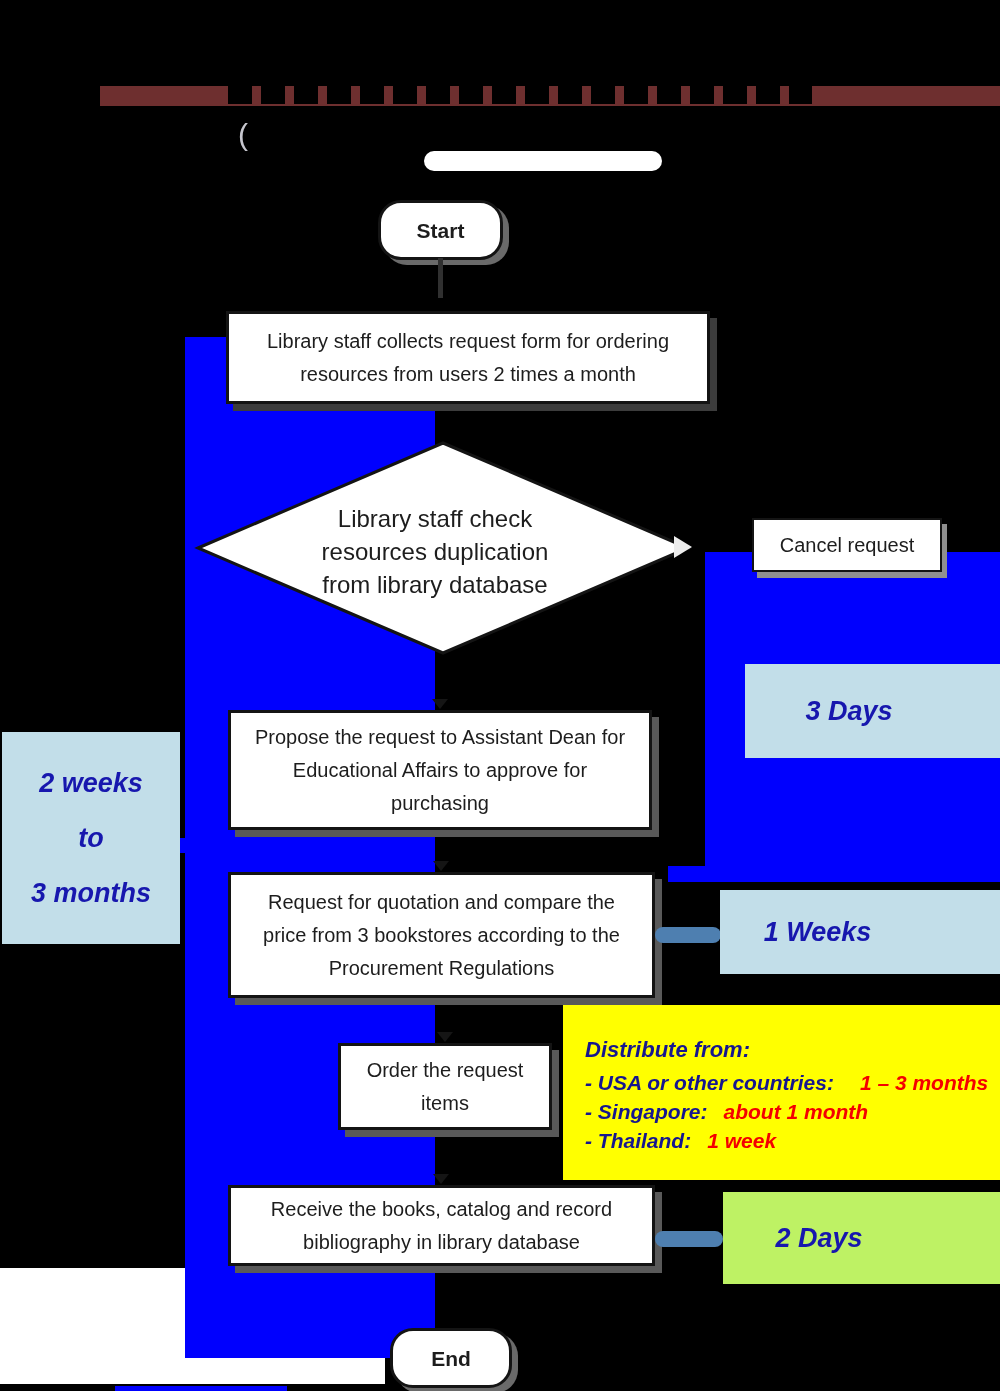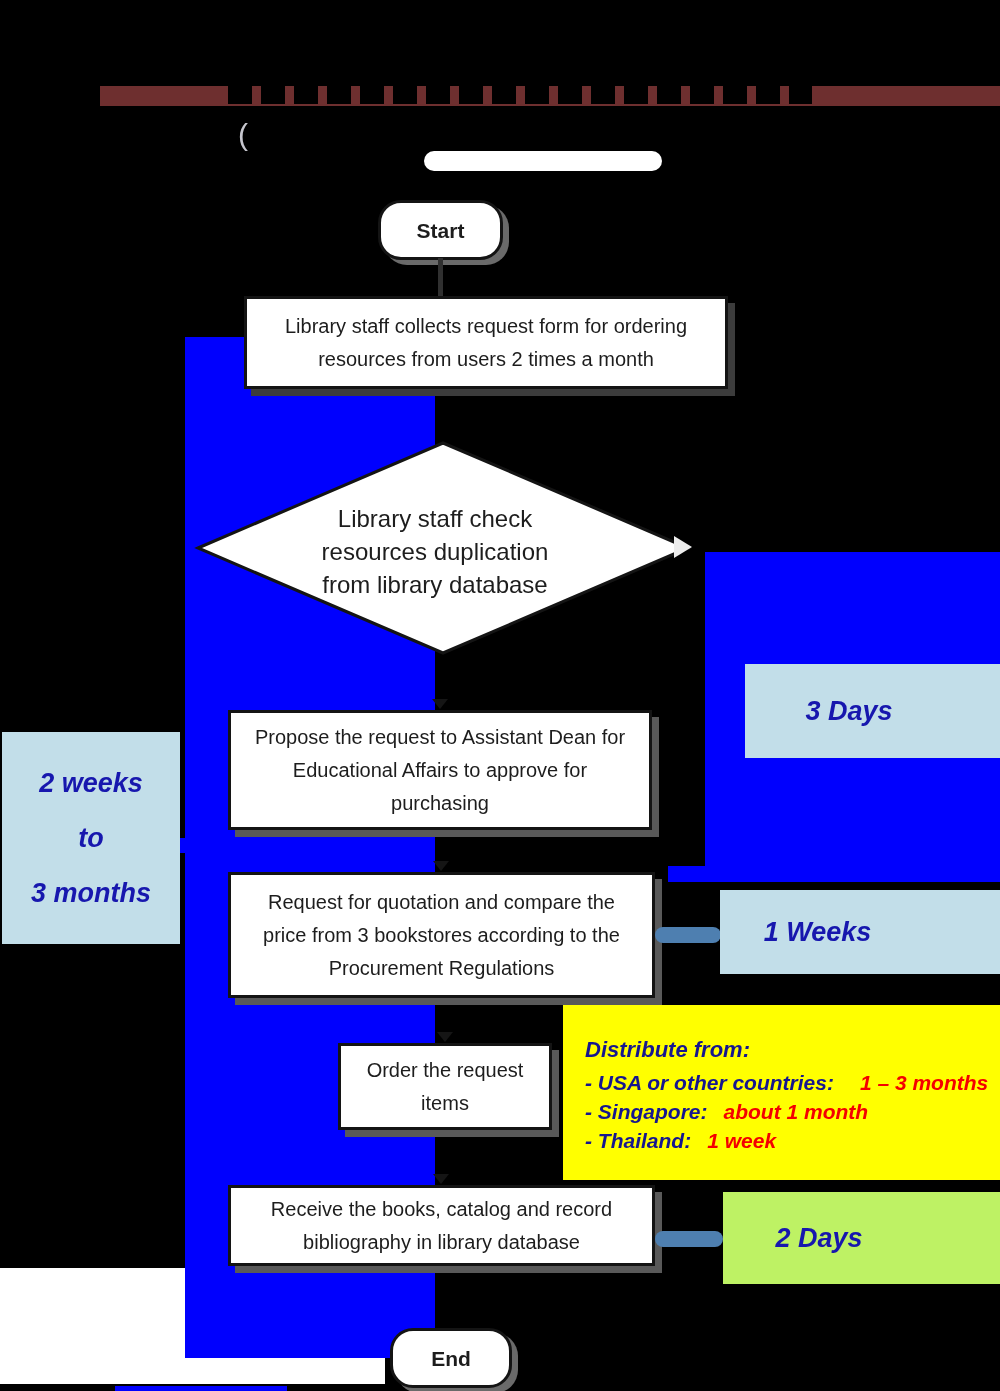--- a/index.html
+++ b/index.html
@@ -61,36 +61,39 @@
   <div class="abs" style="left:100px;top:86px;width:900px;height:20px;background:#6E2F2F;"></div>
   <div class="abs glyphs" style="left:228px;top:64px;width:584px;height:40px;"></div>
   <div class="abs paren" style="left:238px;top:118px;">(</div>
   <div class="abs blob" style="left:424px;top:151px;width:238px;height:20px;"></div>
 
   <div class="abs wbox terminator" style="left:378px;top:200px;width:125px;height:60px;">
     <div>Start</div>
   </div>
   <div class="abs stub" style="left:438px;top:258px;width:5px;height:40px;"></div>
 
-  <div class="abs wbox" style="left:226px;top:296px;width:484px;height:93px;box-shadow:7px 7px 0 #3c3c3c;margin-left:18px;">
+  <div class="abs wbox" style="left:226px;top:311px;width:484px;height:93px;box-shadow:7px 7px 0 #3c3c3c;">
     <div>Library staff collects request form for ordering</div>
     <div>resources from users 2 times a month</div>
   </div>
 
   <svg class="abs" style="left:188px;top:435px;" width="510" height="228">
     <polygon points="10,113 255,8 500,113 255,218" fill="#ffffff" stroke="#141414" stroke-width="3"></polygon>
   </svg>
   <div class="abs" style="left:285px;top:502px;width:300px;text-align:center;color:#1d1d1d;font-size:24px;">
     <div class="dline">Library staff check</div>
     <div class="dline">resources duplication</div>
     <div class="dline">from library database</div>
   </div>
 
   <div class="abs white-arrow-right" style="left:674px;top:536px;"></div>
 
+  <div class="abs wbox" style="left:752px;top:518px;width:190px;height:54px;border-width:2px;box-shadow:5px 6px 0 #8f8f8f;">
+    <div>Cancel request</div>
+  </div>
 
   <div class="abs pale bluelabel" style="left:745px;top:664px;width:255px;height:94px;padding-right:47px;">
     <div>3 Days</div>
   </div>
 
   <div class="abs pale bluelabel" style="left:2px;top:732px;width:178px;height:212px;gap:24px;">
     <div>2 weeks</div>
     <div>to</div>
     <div>3 months</div>
   </div>

